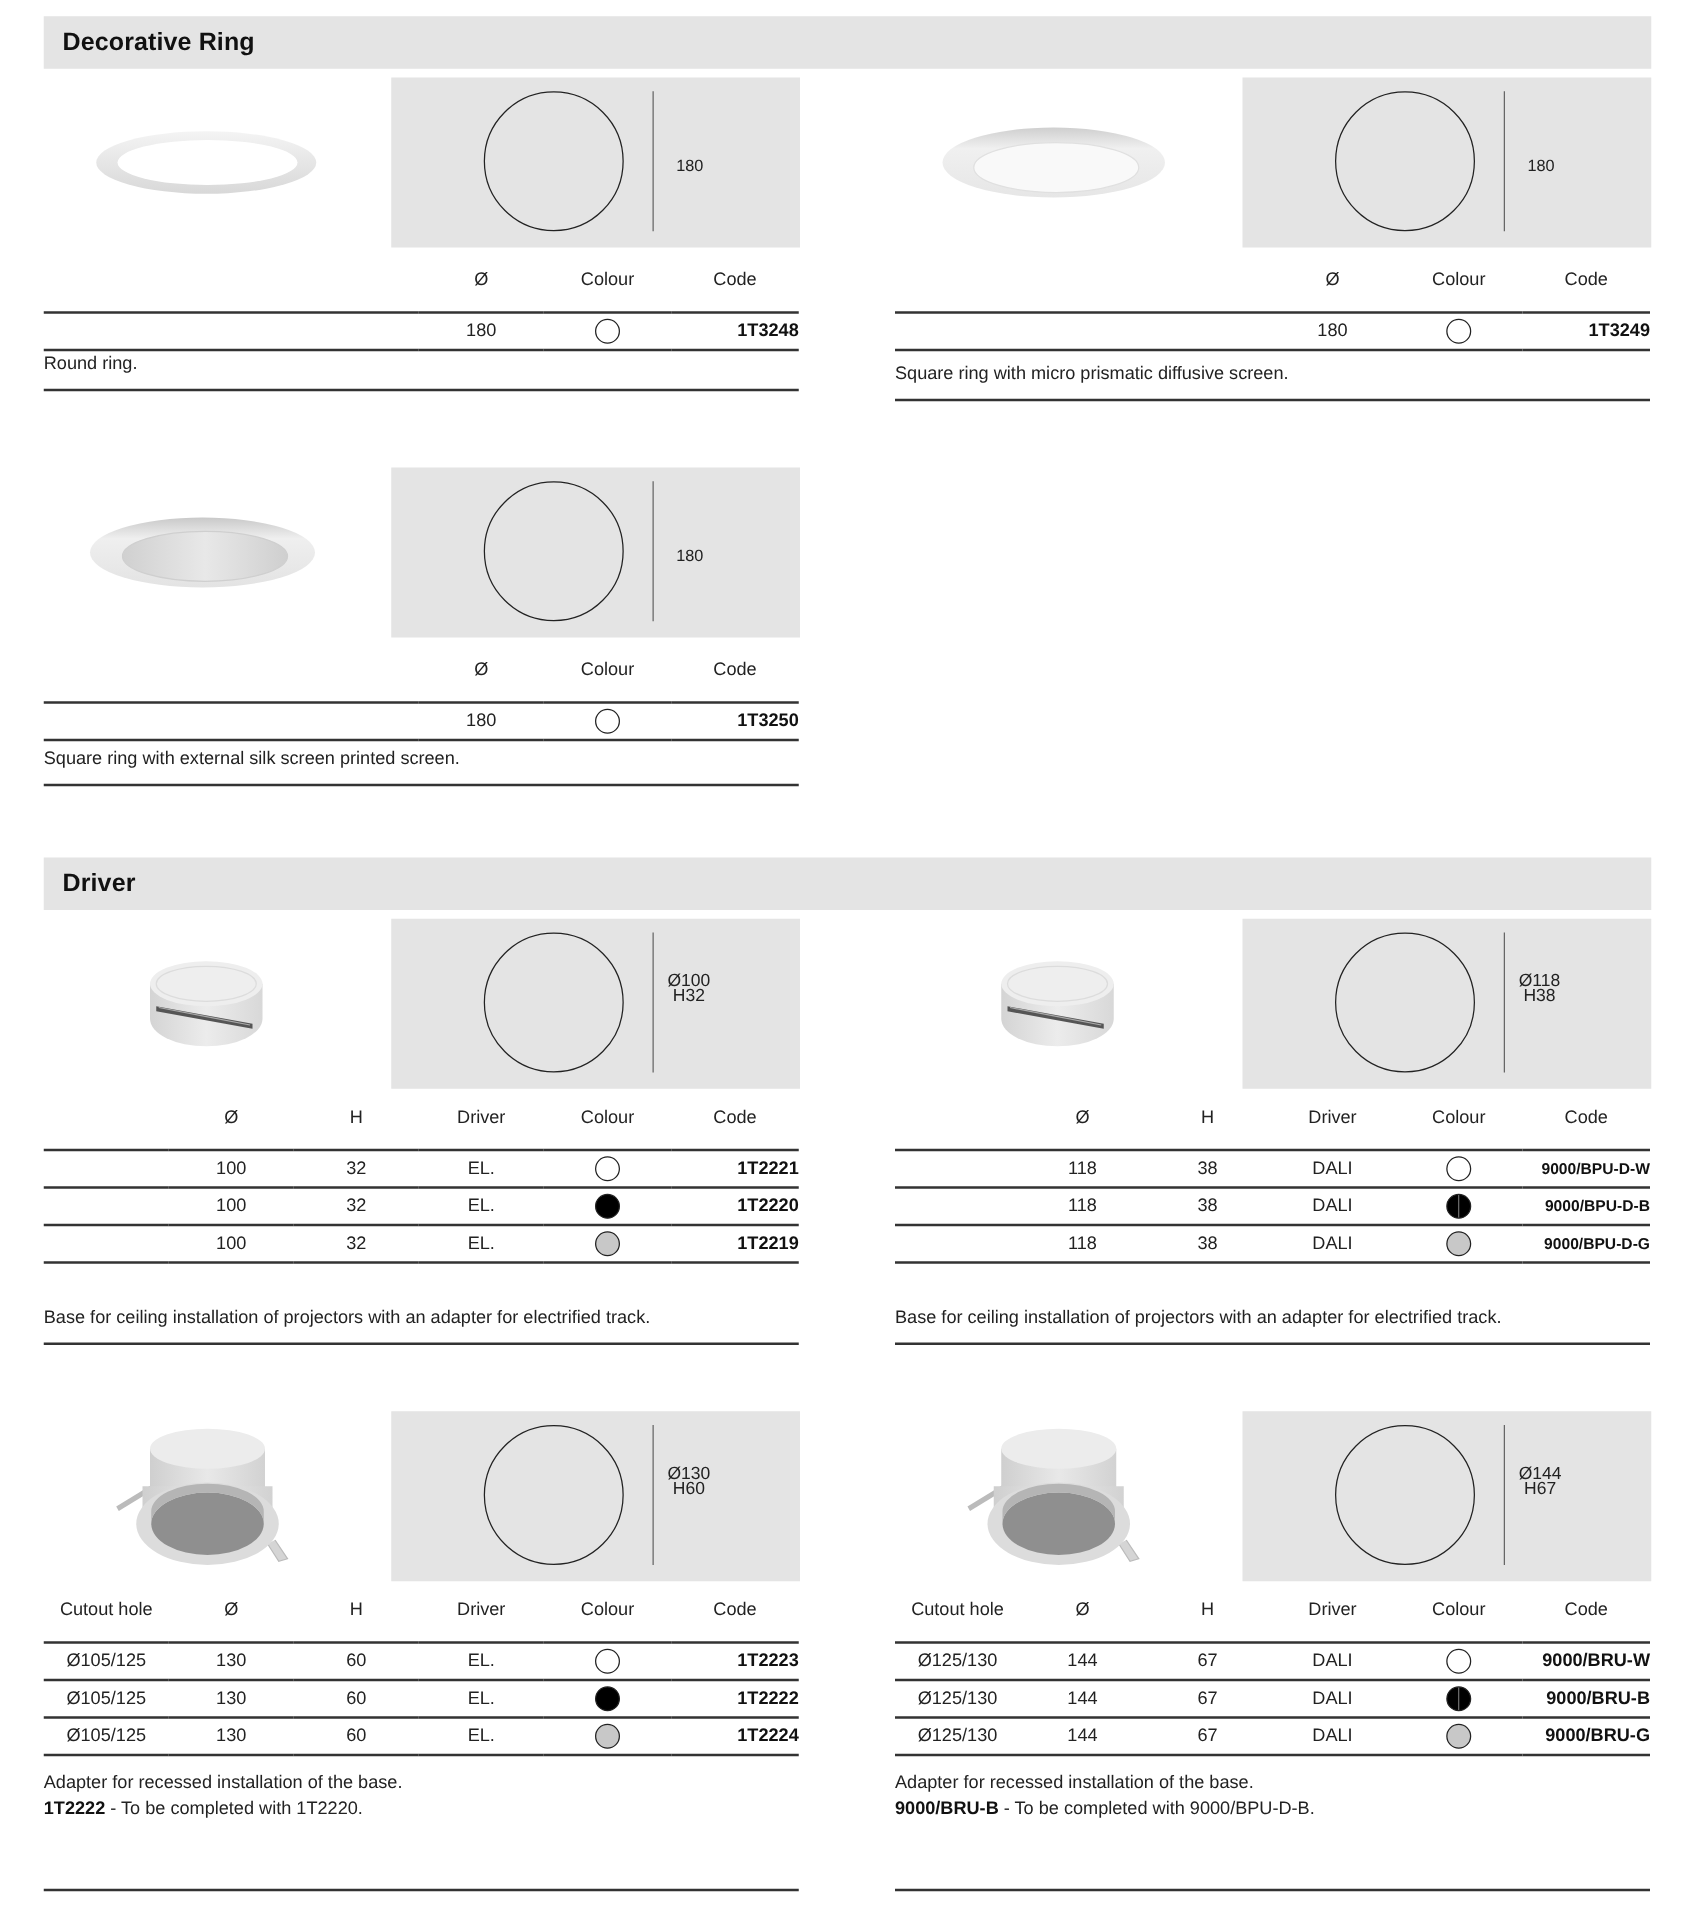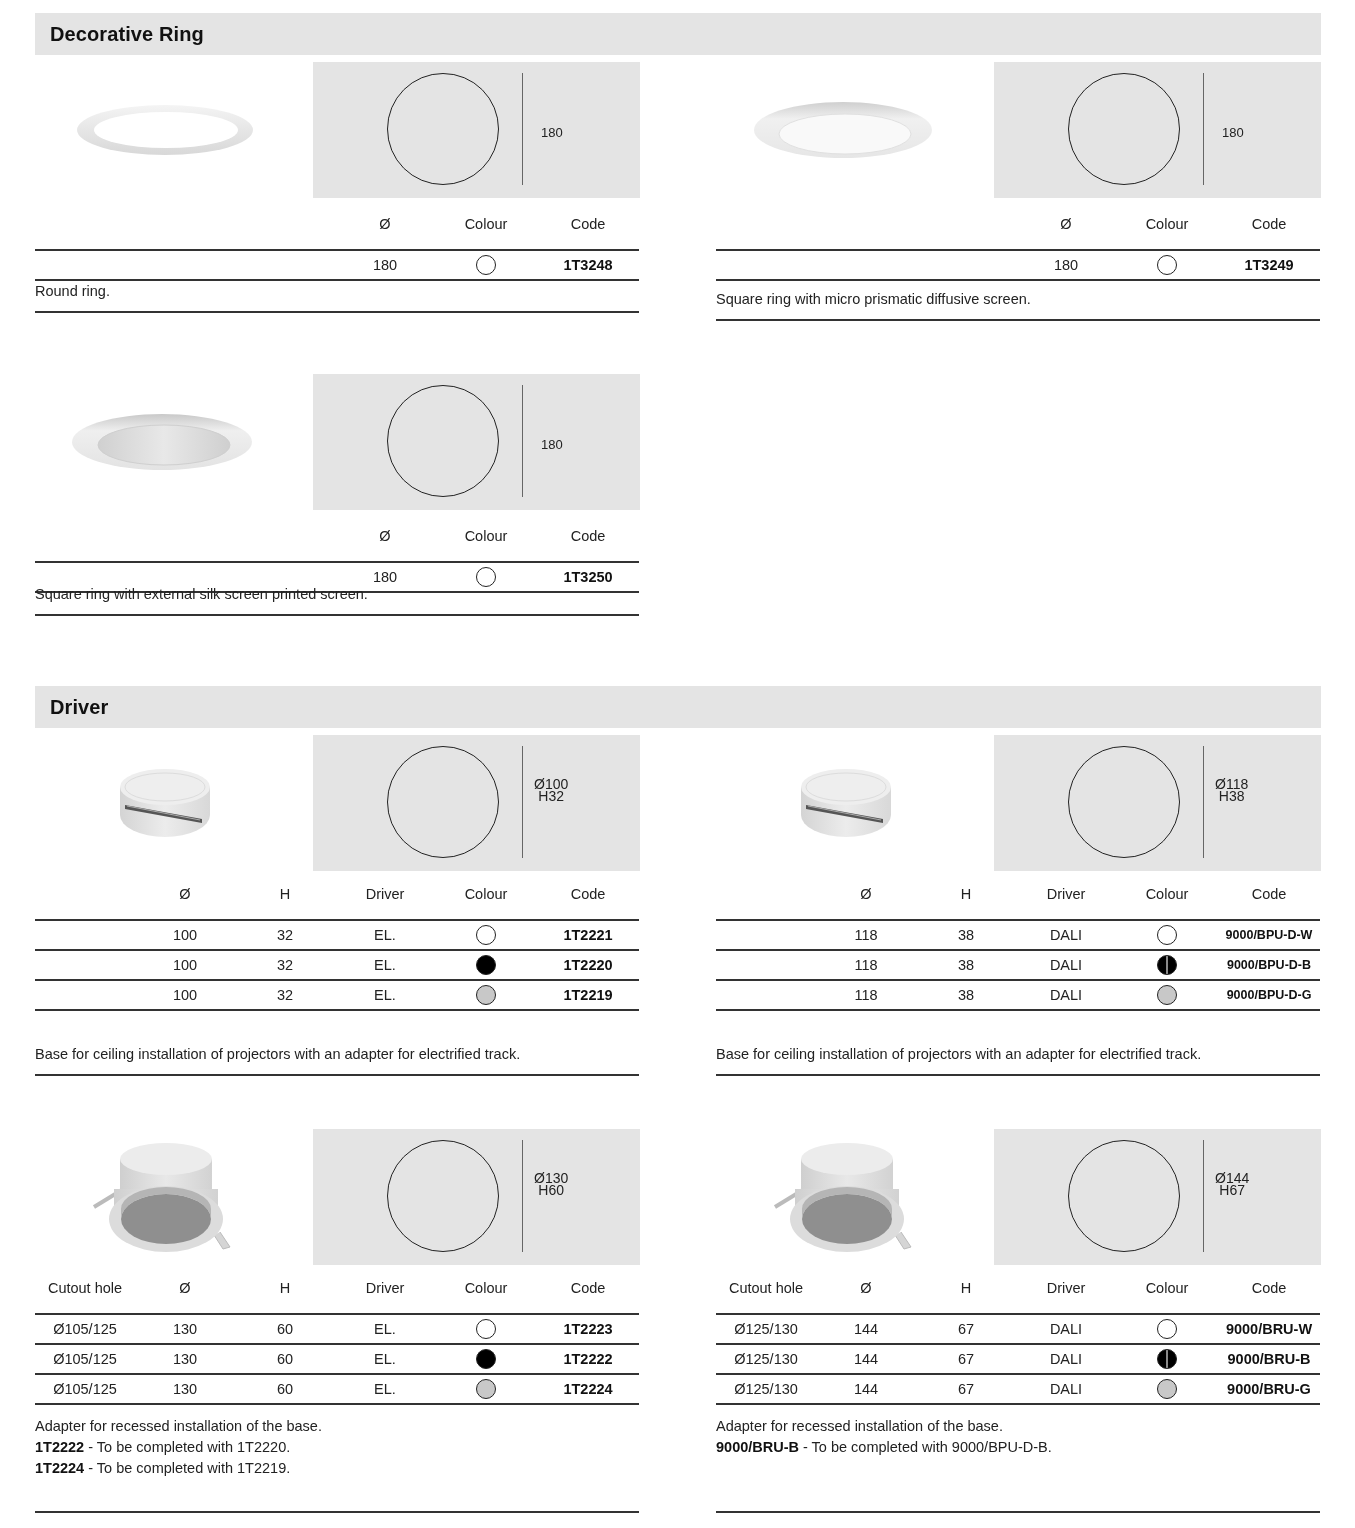--- a/index.html
+++ b/index.html
@@ -45,21 +45,21 @@
     font-size: 14.5px;
   }
   table.spec th {
     font-weight: normal; color: #222; height: 52px; text-align: center;
     border-bottom: 2px solid #333; vertical-align: middle;
   }
   table.spec td {
     height: 30px; text-align: center; border-bottom: 2px solid #333;
     color: #222; vertical-align: middle;
   }
-  table.spec td.code { font-weight: bold; color: #111; }
+  table.spec td.code { font-weight: bold; color: #111; text-align: right; }
   table.spec td.code.small { font-size: 12.5px; }
 
   .swatch {
     display: inline-block; width: 20px; height: 20px; border-radius: 50%;
     border: 1px solid #222; vertical-align: middle;
   }
   .swatch.white { background: #ffffff; }
   .swatch.black { background: #000000; }
   .swatch.grey { background: #c8c8c8; }
   .swatch.black.split { background: linear-gradient(90deg, #000 0 47%, #8a8a8a 47% 53%, #000 53% 100%); }
@@ -203,21 +203,21 @@
       <th>Code</th>
     </tr>
     <tr>
       <td></td>
       <td>180</td>
       <td><span class="swatch white"></span></td>
       <td class="code">1T3250</td>
     </tr>
   </tbody>
     </table>
-  <div class="desc" style="top:199px; height:43px; padding-top:11px;">Square ring with external silk screen printed screen.</div>
+  <div class="desc" style="top:212px; height:43px; padding-top:11px;">Square ring with external silk screen printed screen.</div>
 </div>
 
 <div class="section-header" style="top:686px;">
   <span class="title">Driver</span>
 </div>
 
 <div class="product" style="left:35px; top:735px;">
   <div class="photo">
     <svg width="110" height="80" viewBox="0 0 110 80">
       <defs>
@@ -420,21 +420,20 @@
       <td>60</td>
       <td>EL.</td>
       <td><span class="swatch grey"></span></td>
       <td class="code">1T2224</td>
     </tr>
   </tbody>
     </table>
   <div class="desc" style="top:286px; height:98px; padding-top:1px;">
     <div>Adapter for recessed installation of the base.</div>
     <div><b>1T2222</b><span> - To be completed with 1T2220.</span></div>
-    <div><b>1T2224</b><span> - To be completed with 1T2219.</span></div>
   </div>
 </div>
 
 <div class="product" style="left:716px; top:1129px;">
   <div class="photo">
     <svg width="150" height="120" viewBox="0 0 150 120">
       <defs>
           <linearGradient id="ra2" x1="0" y1="0" x2="1" y2="0">
             <stop offset="0" stop-color="#cfcfcf"></stop>
             <stop offset="0.5" stop-color="#e8e8e8"></stop>

